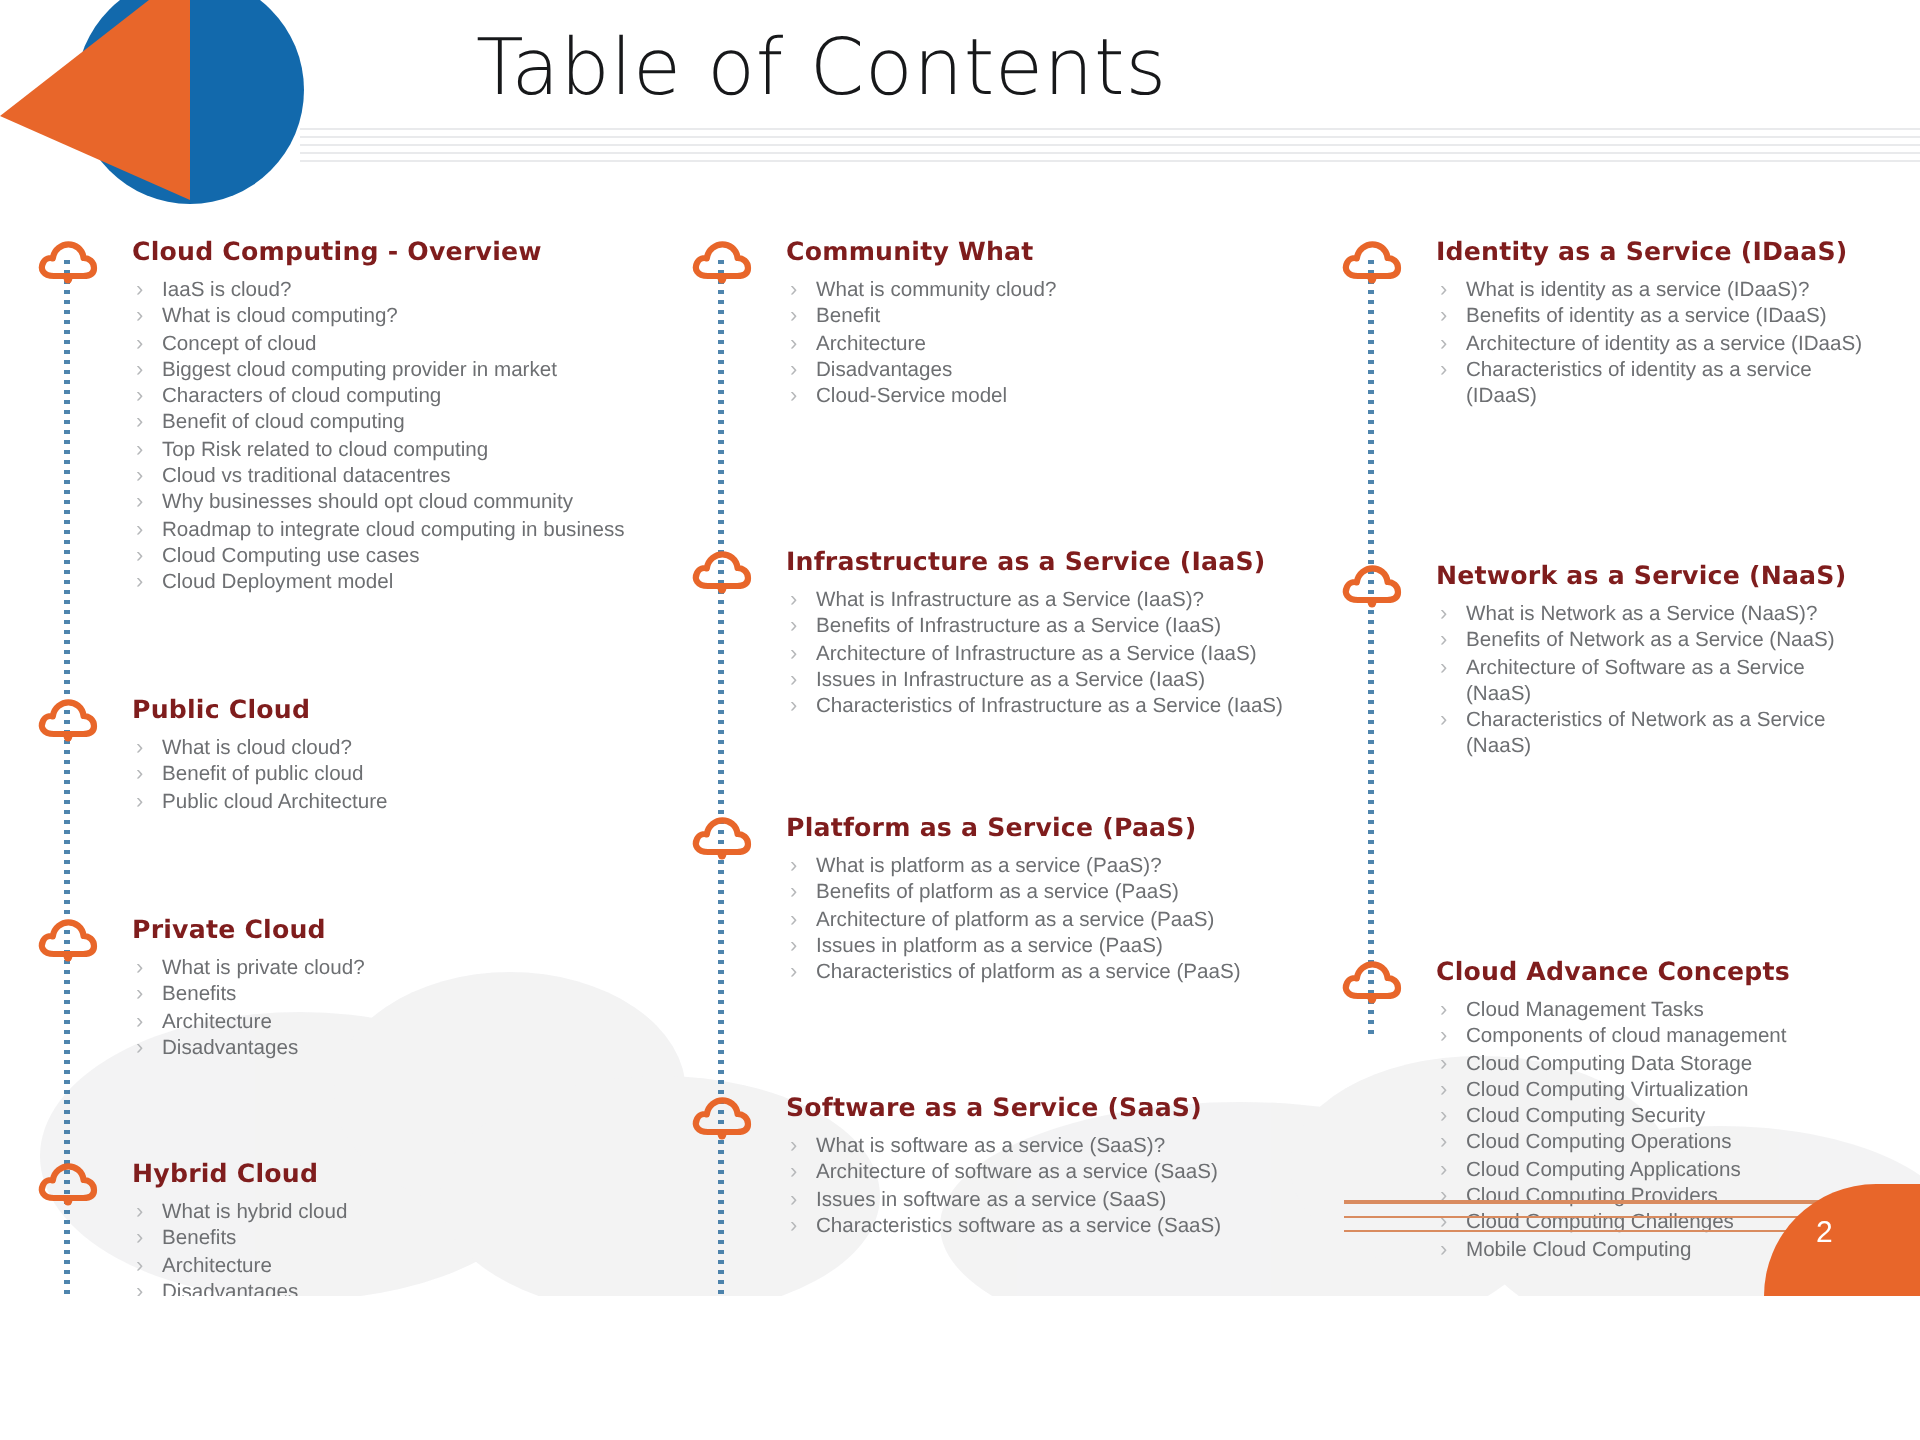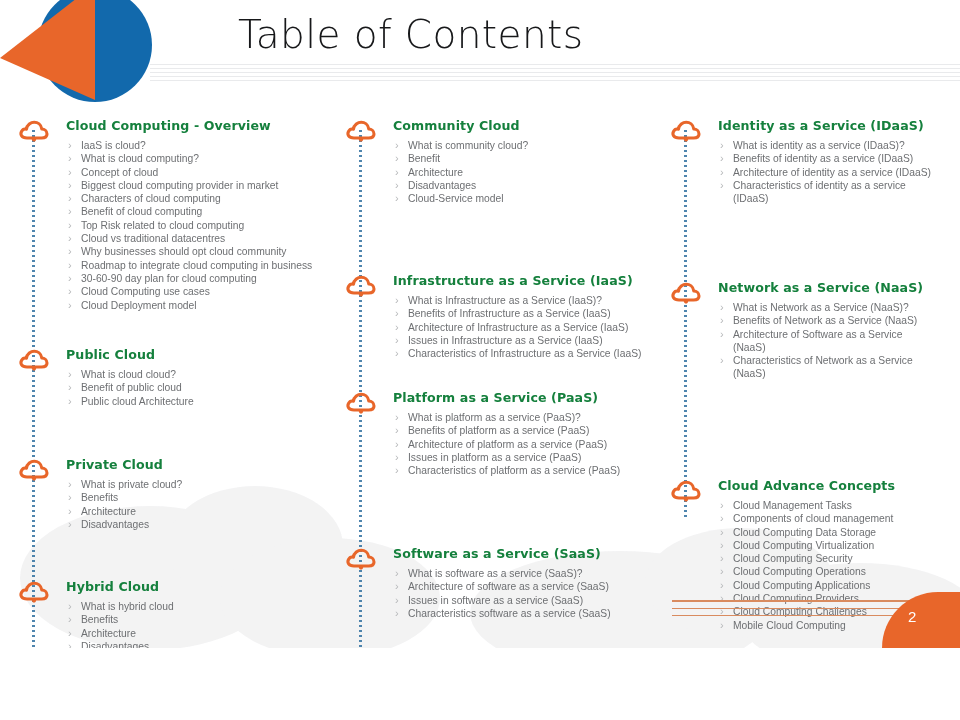--- a/index.html
+++ b/index.html
@@ -125,21 +125,21 @@
   }
 
   .section-body {
     margin-left: 48px;
   }
 
   .section-heading {
     font-family: "DejaVu Sans", sans-serif;
     font-size: 12.6px;
     font-weight: bold;
-    color: #15803d;
+    color: #7f1d1d;
     letter-spacing: 0.1px;
     line-height: 15px;
     margin: 0 0 7px 0;
     white-space: nowrap;
   }
 
   ul.bullets {
     list-style: none;
     margin: 0;
     padding: 0;
@@ -252,21 +252,20 @@
             <li>IaaS is cloud?</li>
             <li>What is cloud computing?</li>
             <li>Concept of cloud</li>
             <li>Biggest cloud computing provider in market</li>
             <li>Characters of cloud computing</li>
             <li>Benefit of cloud computing</li>
             <li>Top Risk related to cloud computing</li>
             <li>Cloud vs traditional datacentres</li>
             <li>Why businesses should opt cloud community</li>
             <li>Roadmap to integrate cloud computing in business</li>
-            <li>30-60-90 day plan for cloud computing</li>
             <li>Cloud Computing use cases</li>
             <li>Cloud Deployment model</li>
           </ul>
         </div>
       </div>
 
       <div class="section" style="top:229px">
         <svg class="cloud-icon" viewBox="0 0 32 26">
           <path d="M9 20 C3.5 20 2 16.5 3.5 13.5 C4.6 11.2 7 10.8 8.4 11.2 C9 6.6 13 4.2 16.2 4.2 C19.6 4.2 23.2 6.4 23.8 11 C26.4 11 29 12.8 29 16 C29 19 26.6 20 23.6 20 Z" fill="none" stroke="#e8662a" stroke-width="3.1" stroke-linejoin="round"></path>
           <circle cx="16" cy="21.6" r="2.1" fill="#e8662a"></circle>
@@ -316,21 +315,21 @@
 
     <div class="column col-2">
       <div class="string"></div>
 
       <div class="section" style="top:0px">
         <svg class="cloud-icon" viewBox="0 0 32 26">
           <path d="M9 20 C3.5 20 2 16.5 3.5 13.5 C4.6 11.2 7 10.8 8.4 11.2 C9 6.6 13 4.2 16.2 4.2 C19.6 4.2 23.2 6.4 23.8 11 C26.4 11 29 12.8 29 16 C29 19 26.6 20 23.6 20 Z" fill="none" stroke="#e8662a" stroke-width="3.1" stroke-linejoin="round"></path>
           <circle cx="16" cy="21.6" r="2.1" fill="#e8662a"></circle>
         </svg>
         <div class="section-body">
-          <div class="section-heading">Community Cloud</div>
+          <div class="section-heading">Community What</div>
           <ul class="bullets">
             <li>What is community cloud?</li>
             <li>Benefit</li>
             <li>Architecture</li>
             <li>Disadvantages</li>
             <li>Cloud-Service model</li>
           </ul>
         </div>
       </div>
 
@@ -344,21 +343,21 @@
           <ul class="bullets">
             <li>What is Infrastructure as a Service (IaaS)?</li>
             <li>Benefits of Infrastructure as a Service (IaaS)</li>
             <li>Architecture of Infrastructure as a Service (IaaS)</li>
             <li>Issues in Infrastructure as a Service (IaaS)</li>
             <li>Characteristics of Infrastructure as a Service (IaaS)</li>
           </ul>
         </div>
       </div>
 
-      <div class="section" style="top:272px">
+      <div class="section" style="top:288px">
         <svg class="cloud-icon" viewBox="0 0 32 26">
           <path d="M9 20 C3.5 20 2 16.5 3.5 13.5 C4.6 11.2 7 10.8 8.4 11.2 C9 6.6 13 4.2 16.2 4.2 C19.6 4.2 23.2 6.4 23.8 11 C26.4 11 29 12.8 29 16 C29 19 26.6 20 23.6 20 Z" fill="none" stroke="#e8662a" stroke-width="3.1" stroke-linejoin="round"></path>
           <circle cx="16" cy="21.6" r="2.1" fill="#e8662a"></circle>
         </svg>
         <div class="section-body">
           <div class="section-heading">Platform as a Service (PaaS)</div>
           <ul class="bullets">
             <li>What is platform as a service (PaaS)?</li>
             <li>Benefits of platform as a service (PaaS)</li>
             <li>Architecture of platform as a service (PaaS)</li>

